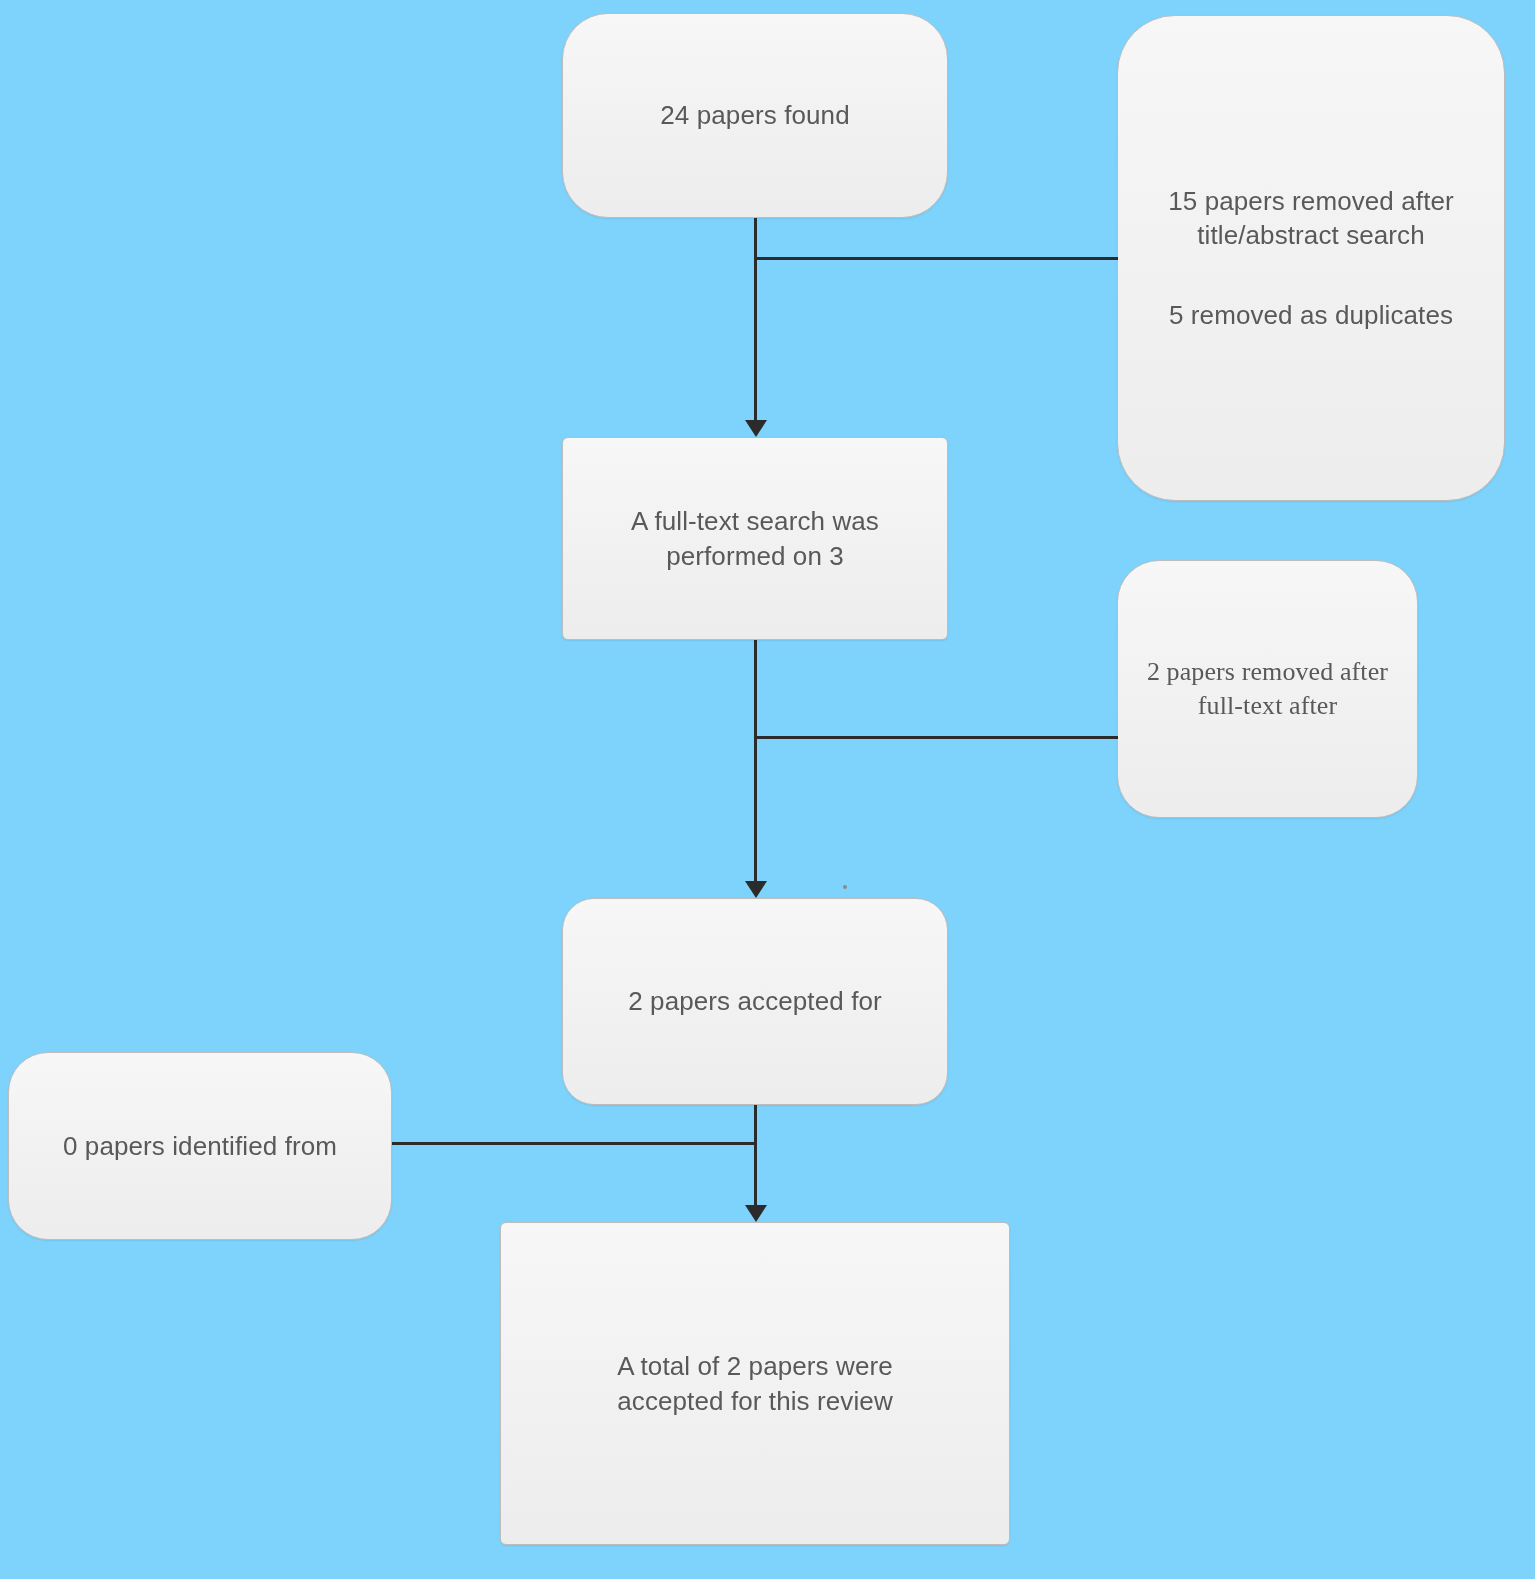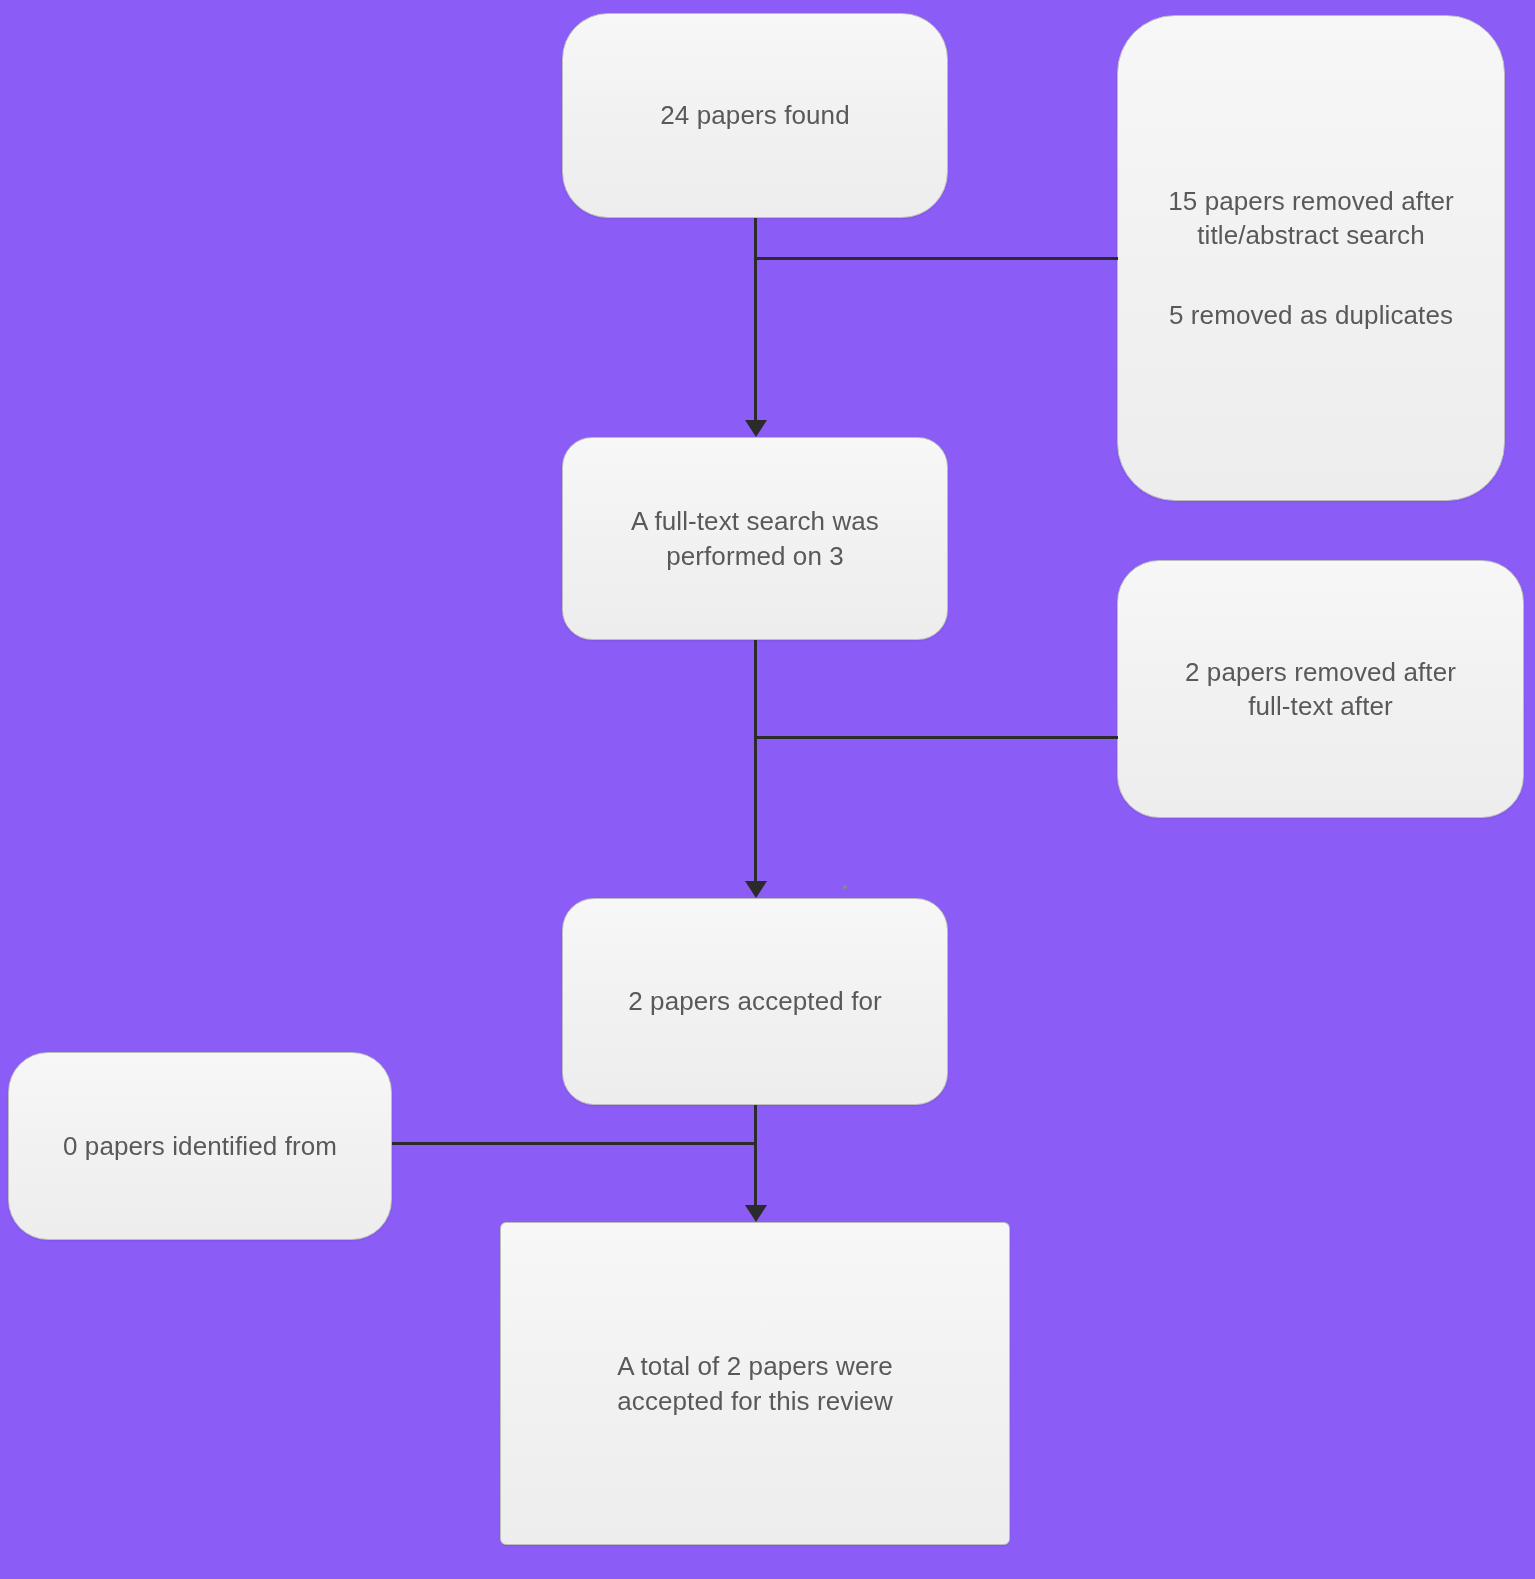--- a/index.html
+++ b/index.html
@@ -4,21 +4,21 @@
 <style>
   html, body {
     margin: 0;
     padding: 0;
     background: #ffffff;
   }
   #canvas {
     position: relative;
     width: 1535px;
     height: 1579px;
-    background: #8b5cf6;
+    background: #7dd3fc;
     overflow: hidden;
     font-family: "Liberation Sans", sans-serif;
   }
   .node {
     position: absolute;
     box-sizing: border-box;
     background: linear-gradient(to bottom, #f7f7f7 0%, #f2f2f2 45%, #ededed 100%);
     border: 1px solid #bdbdbd;
     display: flex;
     align-items: center;
@@ -38,22 +38,22 @@
   .node .label .sub {
     display: block;
   }
   .node .label .gap {
     display: block;
     height: 46px;
   }
   
   #node-found        { left: 562px; top: 13px;   width: 386px; height: 205px; border-radius: 46px; }
   #node-removed-ta   { left: 1117px; top: 15px;  width: 388px; height: 486px; border-radius: 58px; }
-  #node-fulltext     { left: 562px; top: 437px;  width: 386px; height: 203px; border-radius: 30px; }
-  #node-removed-ft   { left: 1117px; top: 560px; width: 407px; height: 258px; border-radius: 42px; }
+  #node-fulltext     { left: 562px; top: 437px;  width: 386px; height: 203px; border-radius: 6px; }
+  #node-removed-ft   { left: 1117px; top: 560px; width: 301px; height: 258px; border-radius: 42px; font-family: Liberation Serif, serif; }
   #node-accepted     { left: 562px; top: 898px;  width: 386px; height: 207px; border-radius: 32px; }
   #node-reference    { left: 8px;   top: 1052px; width: 384px; height: 188px; border-radius: 40px; }
   #node-total        { left: 500px; top: 1222px; width: 510px; height: 323px; border-radius: 6px; }
 
   #node-removed-ta { justify-content: center; align-items: center; }
   #node-removed-ta .label { text-align: center; }
 
   .conn {
     position: absolute;
     background: #2b2b2b;

